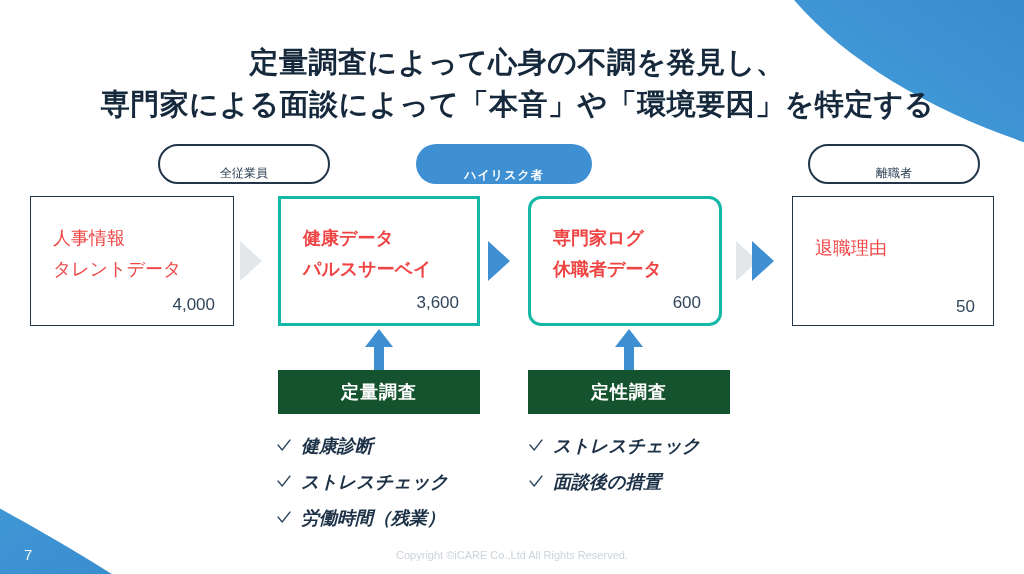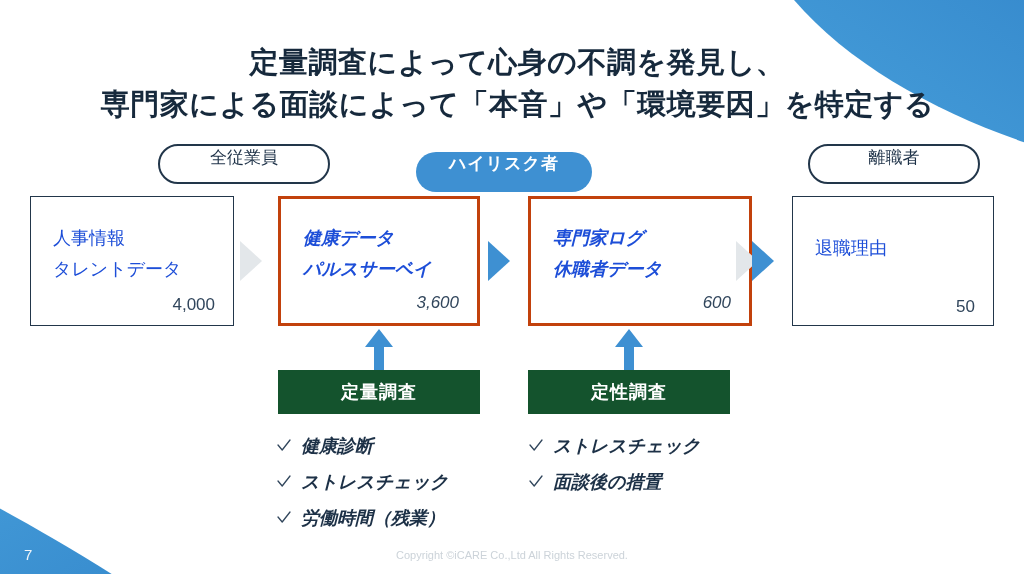--- a/index.html
+++ b/index.html
@@ -26,64 +26,64 @@
     font-weight:700;
     line-height:1.45;
     letter-spacing:.5px;
   }
   .title .line{display:block;margin-left:11px;}
 
   
   .pill{
     position:absolute;
     height:40px;
-    display:flex;align-items:flex-start;justify-content:center;
+    display:flex;align-items:flex-end;justify-content:center;
     border-radius:20px;
-    font-size:17px;
+    font-size:12px;
     box-sizing:border-box;
     white-space:nowrap;
   }
   .pill-outline{
     border:2px solid #22364a;
     color:#1d3147;
     background:#fff;
     font-weight:400;
   }
   .pill-filled{
     background:#3e90d2;
     color:#ffffff;
     font-weight:700;
     letter-spacing:1px;
   }
   #pill-all{left:158px;top:144px;width:172px;}
-  #pill-high{left:416px;top:152px;width:176px;font-family:Liberation Serif, serif;}
+  #pill-high{left:416px;top:144px;width:176px;font-family:Liberation Serif, serif;}
   #pill-leave{left:808px;top:144px;width:172px;}
 
   
   .box{
     position:absolute;
     box-sizing:border-box;
     background:#fff;
     top:196px;height:130px;
     padding:16px 18px 10px 22px;
     display:flex;flex-direction:column;
   }
   .box-navy{border:1.6px solid #22364a;}
-  .box-blue{border:3px solid #c2410c;font-style:italic;}
+  .box-blue{border:3px solid #14b8a6;}
   .box-lines{flex:1;display:flex;flex-direction:column;justify-content:center;gap:11px;}
-  .box-line{font-size:18px;color:#1d4ed8;line-height:1.1;}
+  .box-line{font-size:18px;color:#ef4444;line-height:1.1;}
   .box-navy .box-line{font-weight:400;}
   .box-blue .box-line{font-weight:700;}
   .box-count{
     text-align:right;font-size:17px;color:#31465c;font-weight:400;
     line-height:1;padding-bottom:2px;
   }
   #box-hr{left:30px;width:204px;}
   #box-health{left:278px;width:202px;}
-  #box-expert{left:528px;width:224px;}
+  #box-expert{left:528px;width:194px;border-radius:13px;}
   #box-exit{left:792px;width:202px;}
   #box-exit .box-lines{justify-content:flex-start;padding-top:26px;}
   #box-exit .box-count{padding-bottom:0px;}
 
   
   .arrow{position:absolute;width:0;height:0;
     border-top:20px solid transparent;border-bottom:20px solid transparent;}
   .arrow-gray{border-left:22px solid #e3e7ea;}
   .arrow-blue{border-left:22px solid #3e90d2;}
   #arrow-1{left:240px;top:241px;}

